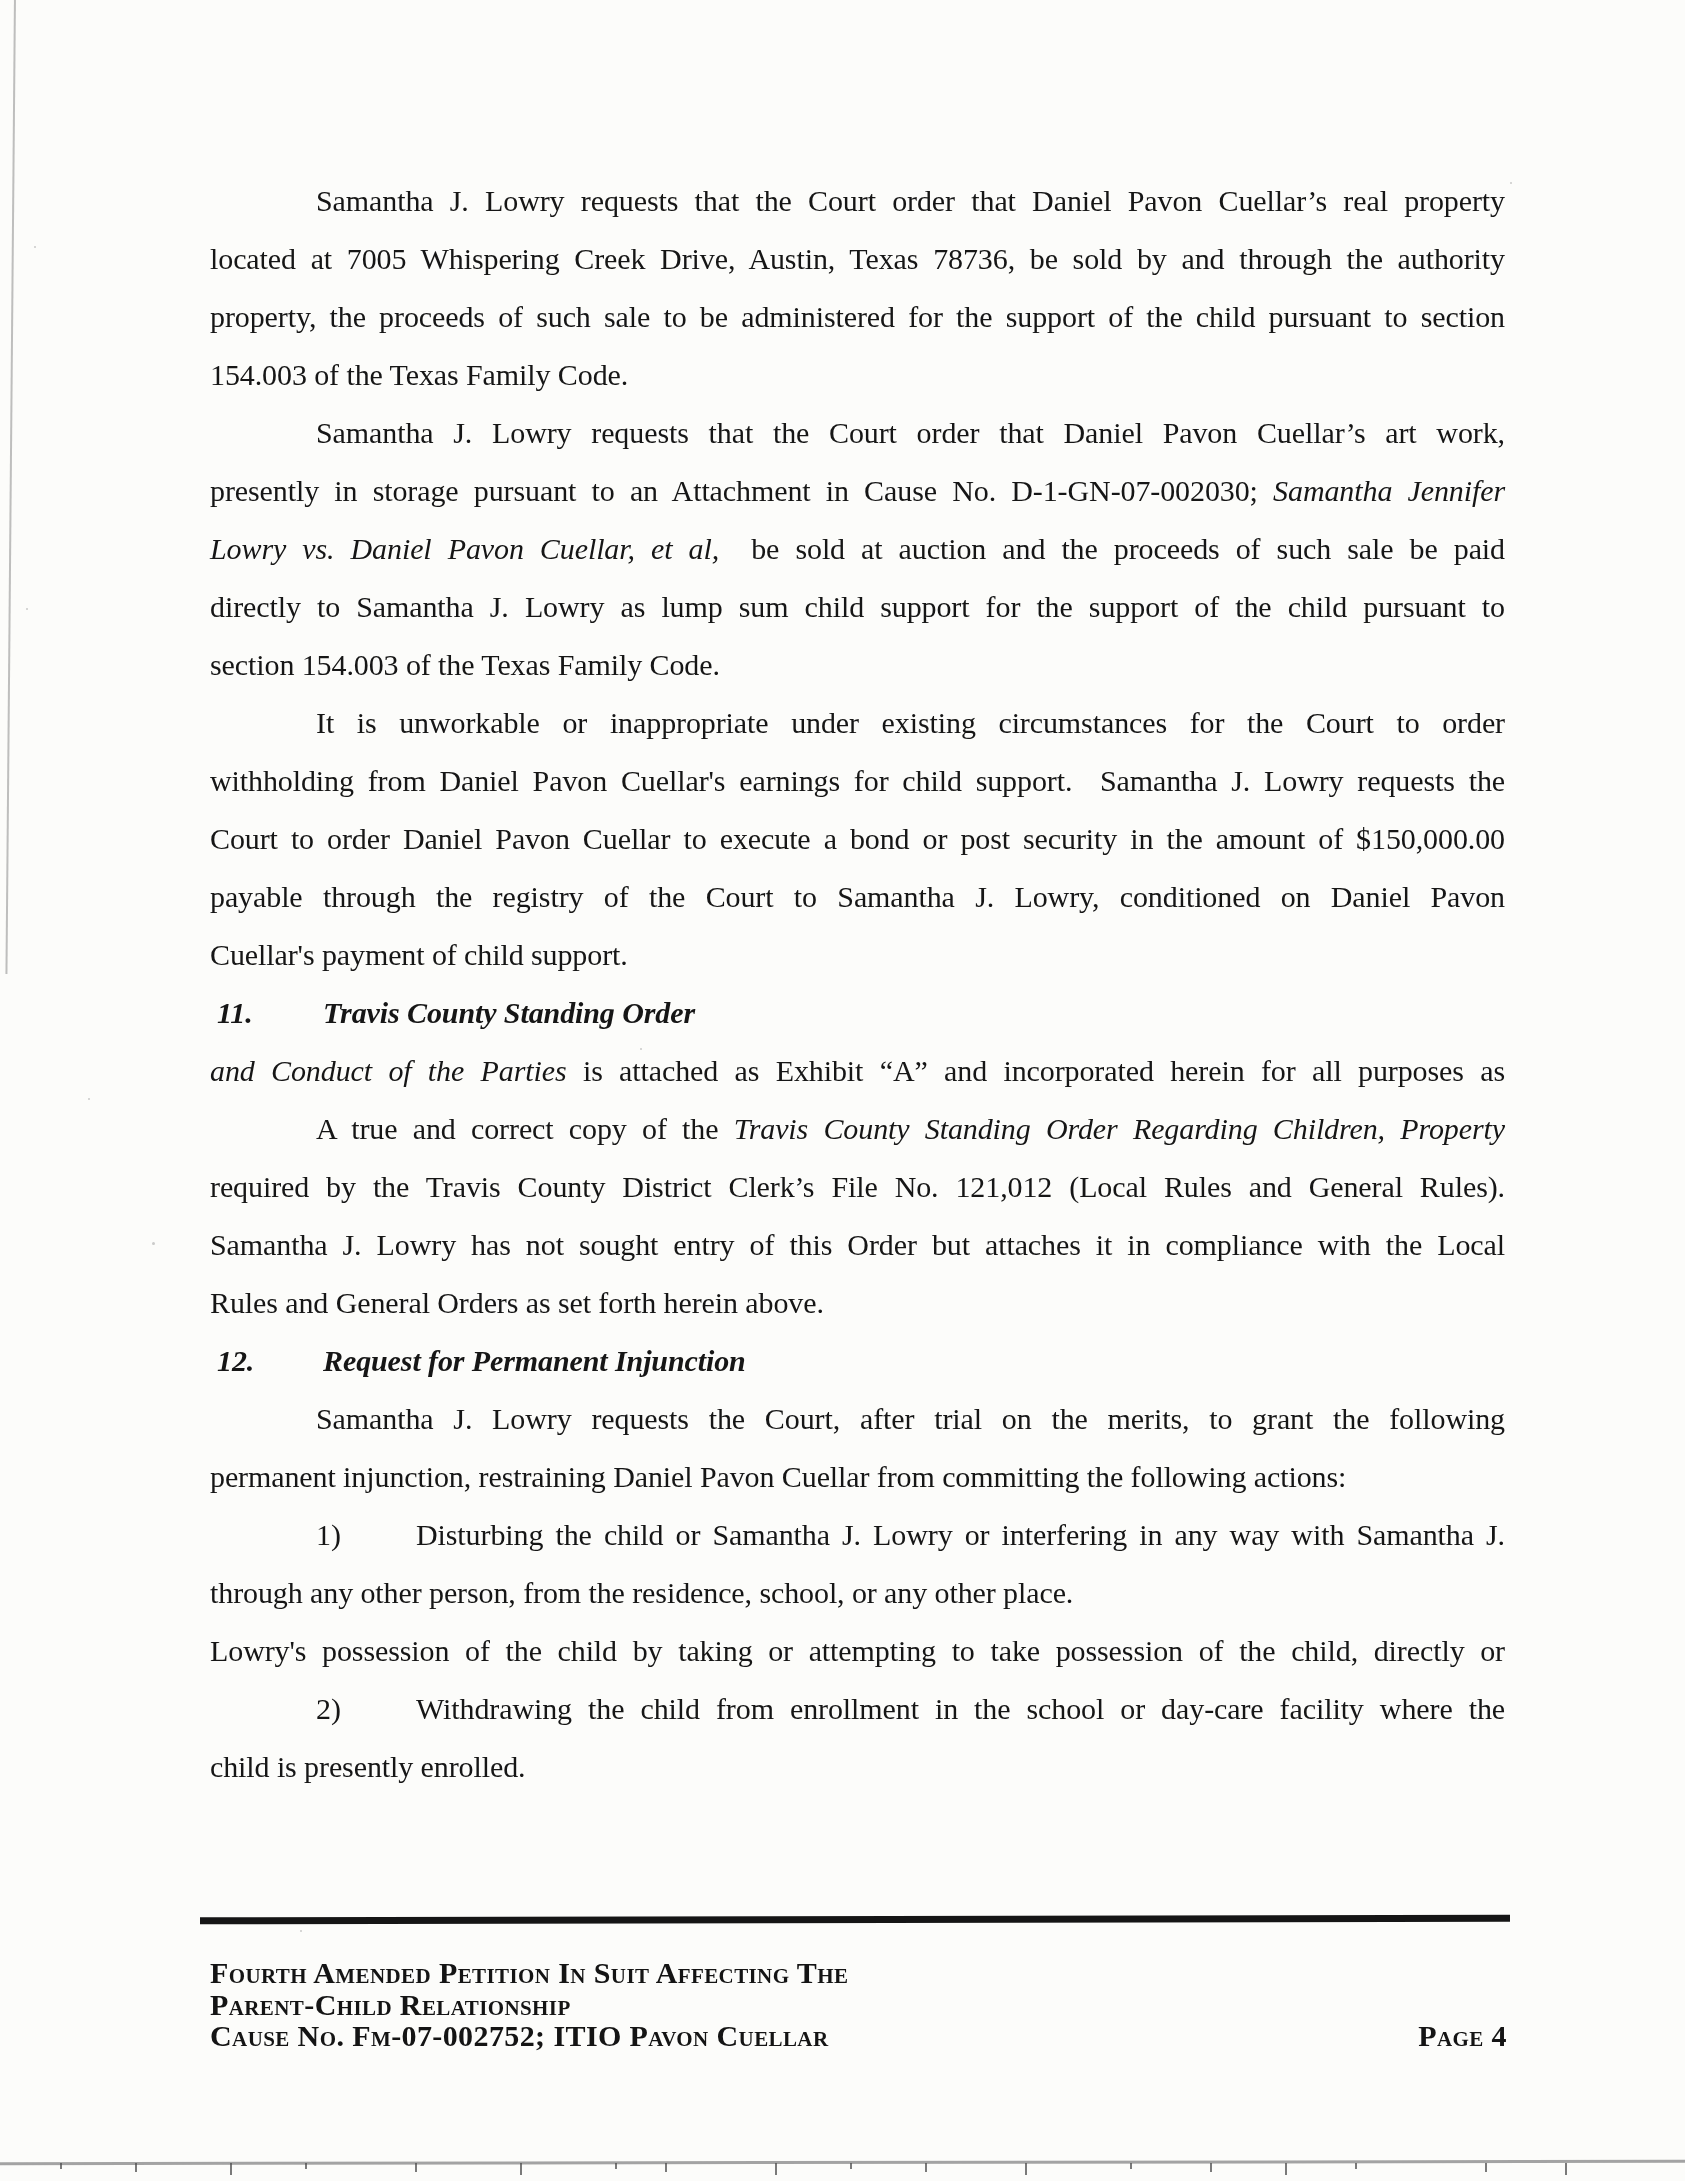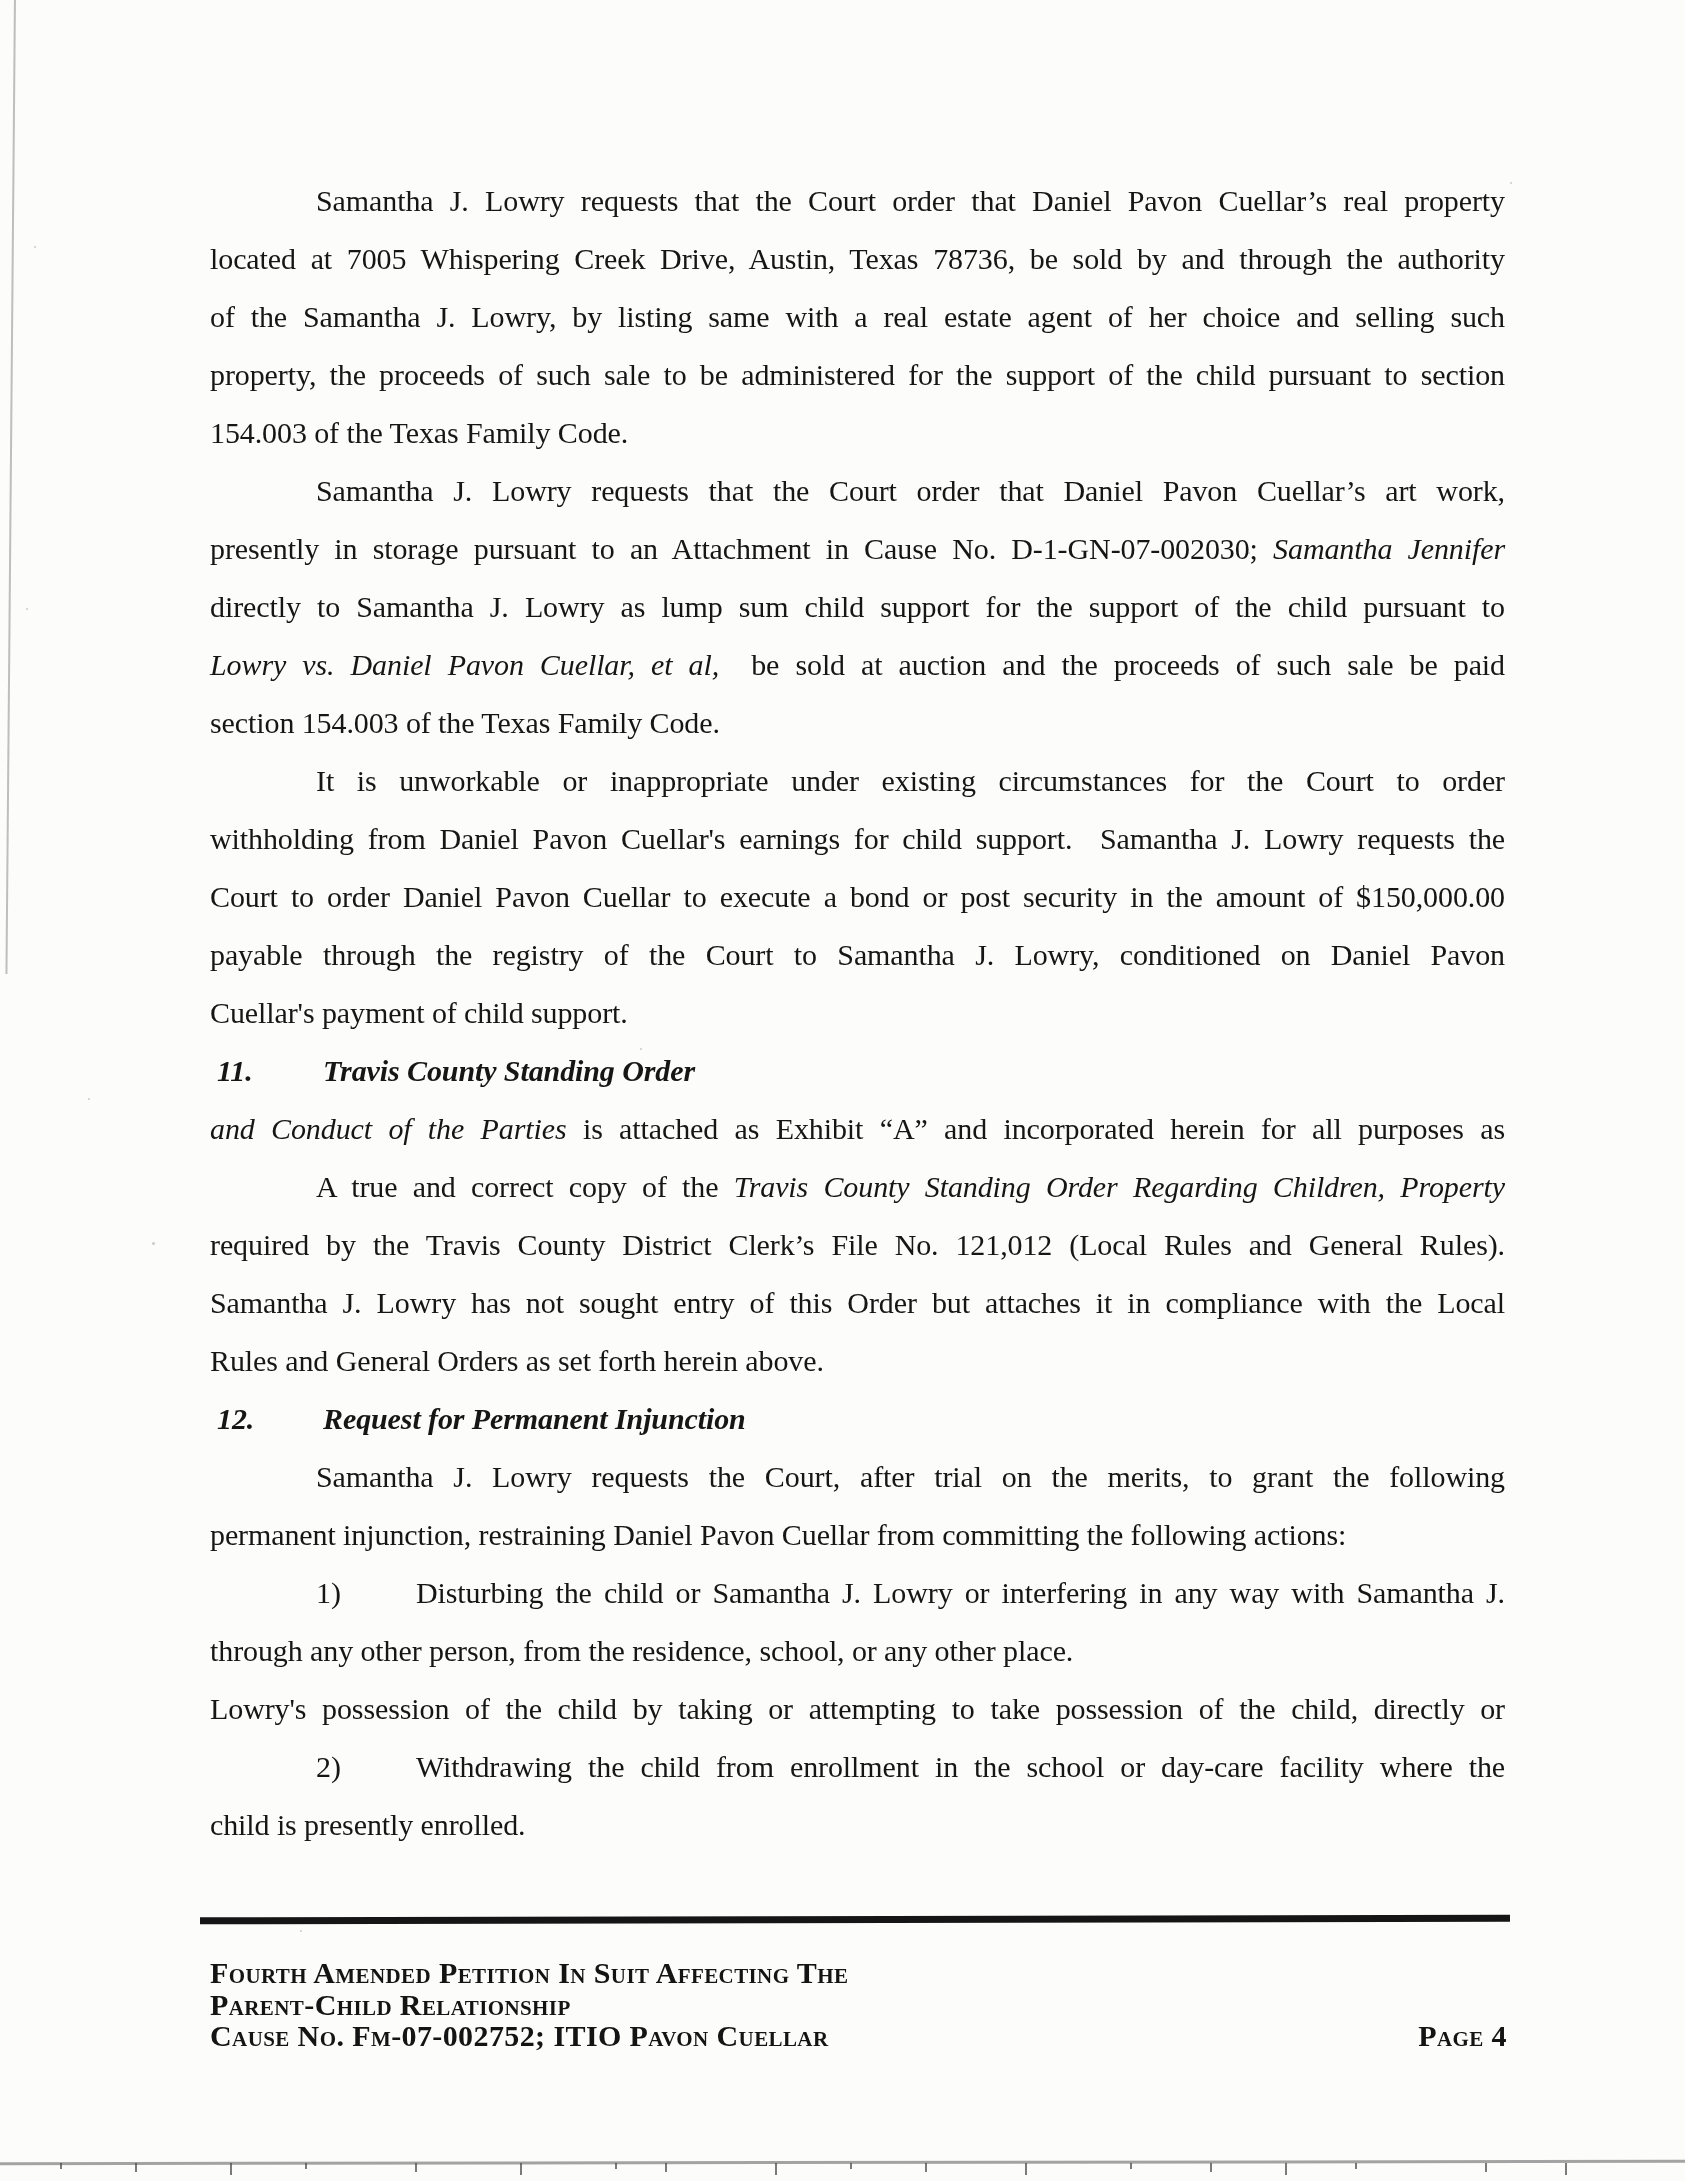--- a/index.html
+++ b/index.html
@@ -106,27 +106,26 @@
 </head>
 <body>
 
 <div class="page">
 
   <div class="edge-line-left"></div>
 
   <div class="body-text">
       <div class="tline indent"><span>Samantha J. Lowry requests that the Court order that Daniel Pavon Cuellar’s real property</span></div>
       <div class="tline"><span>located at 7005 Whispering Creek Drive, Austin, Texas 78736, be sold by and through the authority</span></div>
-      <div class="tline"><span>of the Samantha J. Lowry, by listing same with a real estate agent of her choice and selling such</span></div>
       <div class="tline"><span>property, the proceeds of such sale to be administered for the support of the child pursuant to section</span></div>
       <div class="tline final"><span>154.003 of the Texas Family Code.</span></div>
       <div class="tline indent"><span>Samantha J. Lowry requests that the Court order that Daniel Pavon Cuellar’s art work,</span></div>
       <div class="tline"><span>presently in storage pursuant to an Attachment in Cause No. D-1-GN-07-002030; </span><span class="it">Samantha Jennifer</span></div>
+      <div class="tline"><span class="it">Lowry vs. Daniel Pavon Cuellar, et al,</span><span>&nbsp; be sold at auction and the proceeds of such sale be paid</span></div>
       <div class="tline"><span>directly to Samantha J. Lowry as lump sum child support for the support of the child pursuant to</span></div>
-      <div class="tline"><span class="it">Lowry vs. Daniel Pavon Cuellar, et al,</span><span>&nbsp; be sold at auction and the proceeds of such sale be paid</span></div>
       <div class="tline final"><span>section 154.003 of the Texas Family Code.</span></div>
       <div class="tline indent"><span>It is unworkable or inappropriate under existing circumstances for the Court to order</span></div>
       <div class="tline"><span>withholding from Daniel Pavon Cuellar's earnings for child support.&nbsp; Samantha J. Lowry requests the</span></div>
       <div class="tline"><span>Court to order Daniel Pavon Cuellar to execute a bond or post security in the amount of $150,000.00</span></div>
       <div class="tline"><span>payable through the registry of the Court to Samantha J. Lowry, conditioned on Daniel Pavon</span></div>
       <div class="tline final"><span>Cuellar's payment of child support.</span></div>
       <div class="tline heading final"><span class="hnum">11.</span><span>Travis County Standing Order</span></div>
       <div class="tline"><span class="it">and Conduct of the Parties</span><span> is attached as Exhibit “A” and incorporated herein for all purposes as</span></div>
       <div class="tline indent"><span>A true and correct copy of the </span><span class="it">Travis County Standing Order Regarding Children, Property</span></div>
       <div class="tline"><span>required by the Travis County District Clerk’s File No. 121,012 (Local Rules and General Rules).</span></div>

